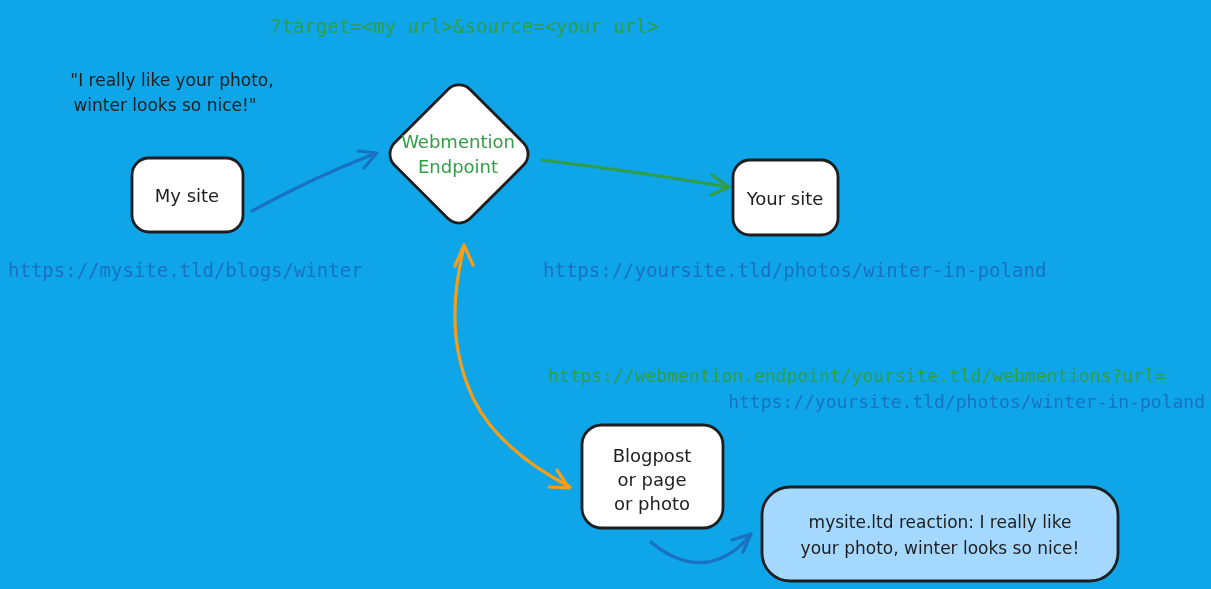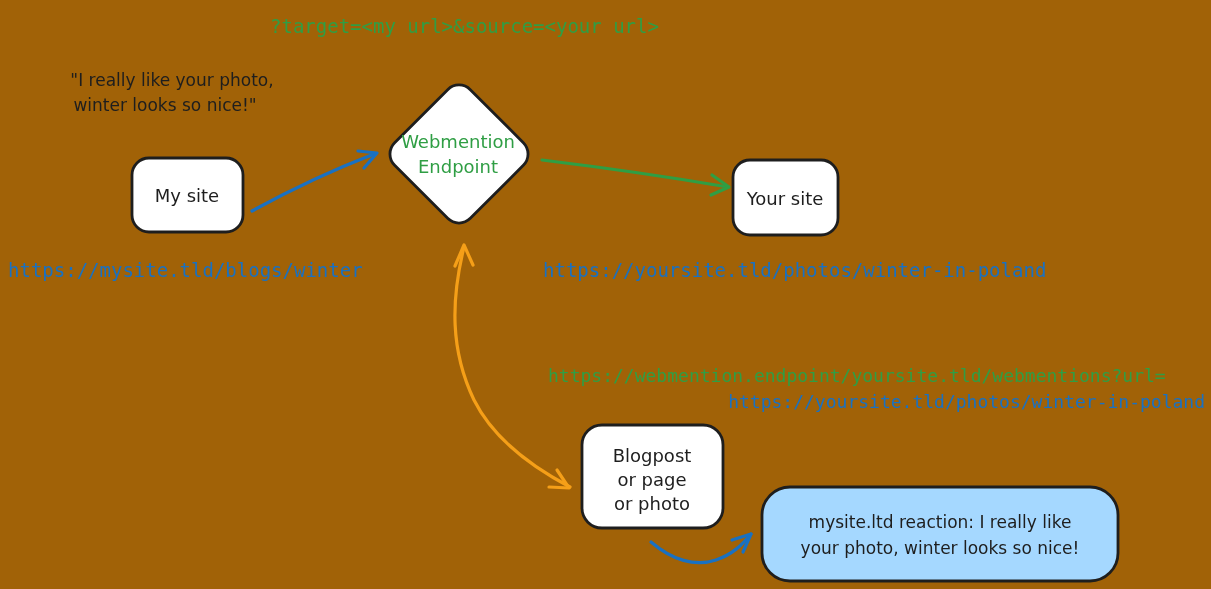--- a/index.html
+++ b/index.html
@@ -1,16 +1,16 @@
 <!DOCTYPE html>
 <html><head>
 <meta charset="utf-8">
 <style>
   html,body{margin:0;padding:0;background:#ffffff;}
-  .stage{position:relative;width:1211px;height:589px;background:#a16207;overflow:hidden;}
+  .stage{position:relative;width:1211px;height:589px;background:#0ea5e9;overflow:hidden;}
   svg{display:block;}
   .shape{fill:#ffffff;stroke:#1e1e1e;stroke-width:2.8;}
   .arrow{fill:none;stroke-linecap:round;stroke-linejoin:round;stroke-width:3.2;}
   .blue-stroke{stroke:#1971c2;}
   .green-stroke{stroke:#2f9e44;}
   .orange-stroke{stroke:#f59f18;}
   .hand{font-family:"DejaVu Sans",sans-serif;fill:#1e1e1e;}
   .mono{font-family:"DejaVu Sans Mono",monospace;}
   .blue-text{fill:#1971c2;}
   .green-text{fill:#2f9e44;}

